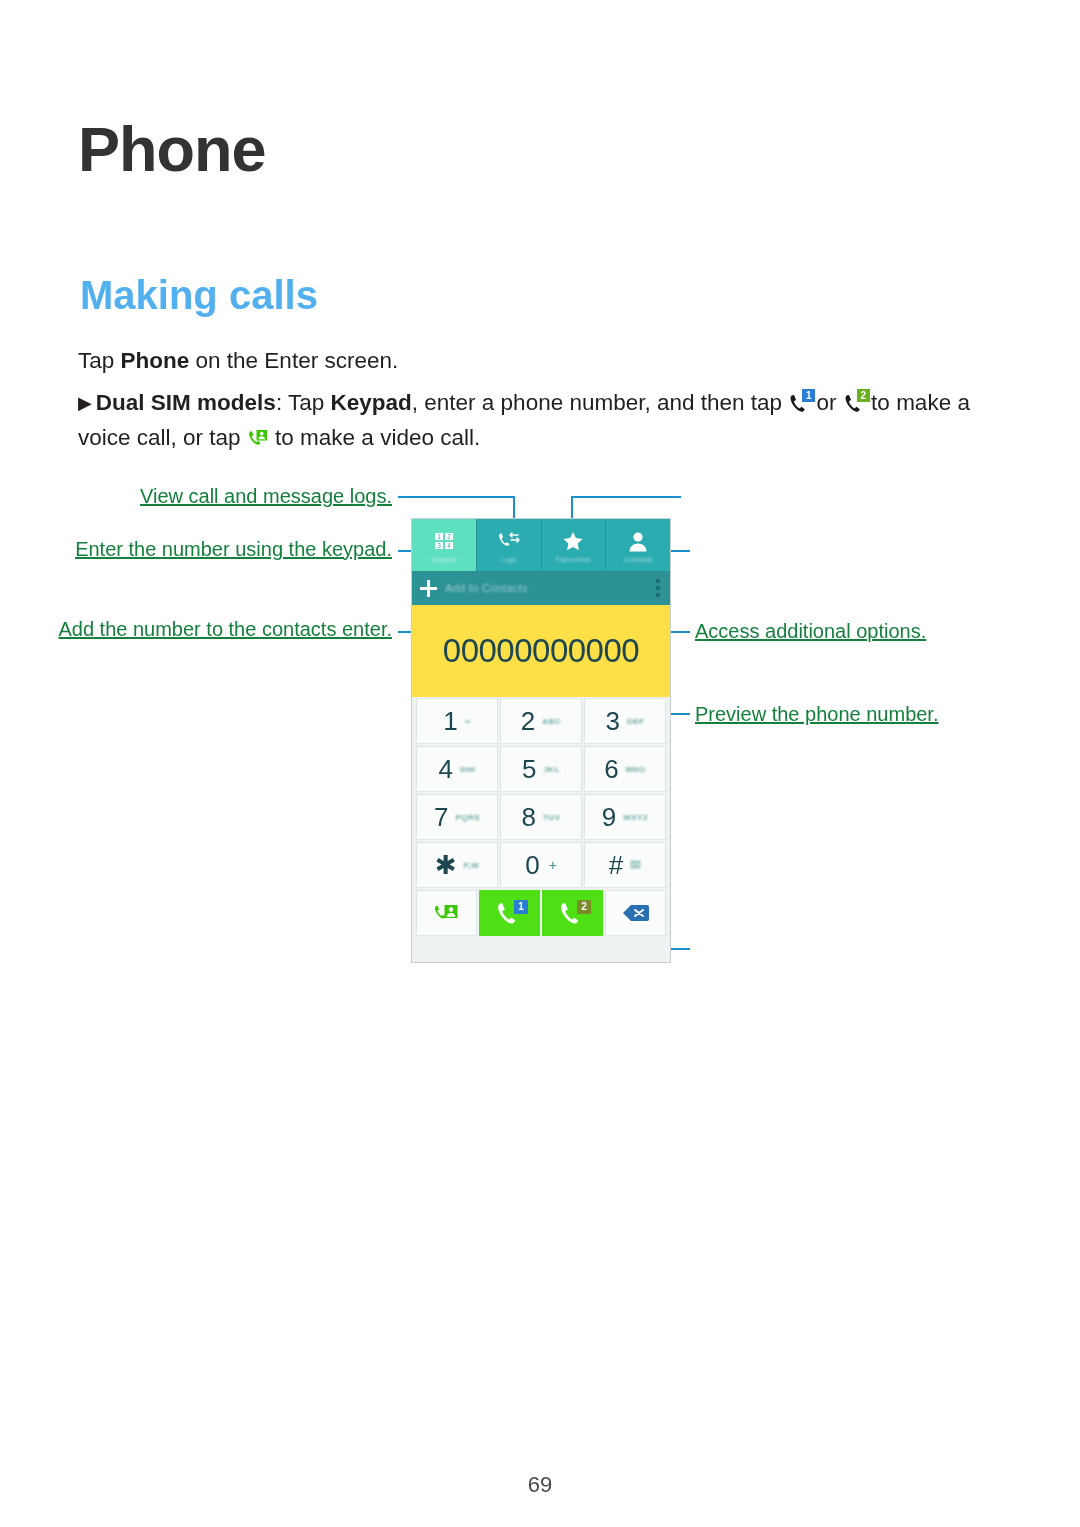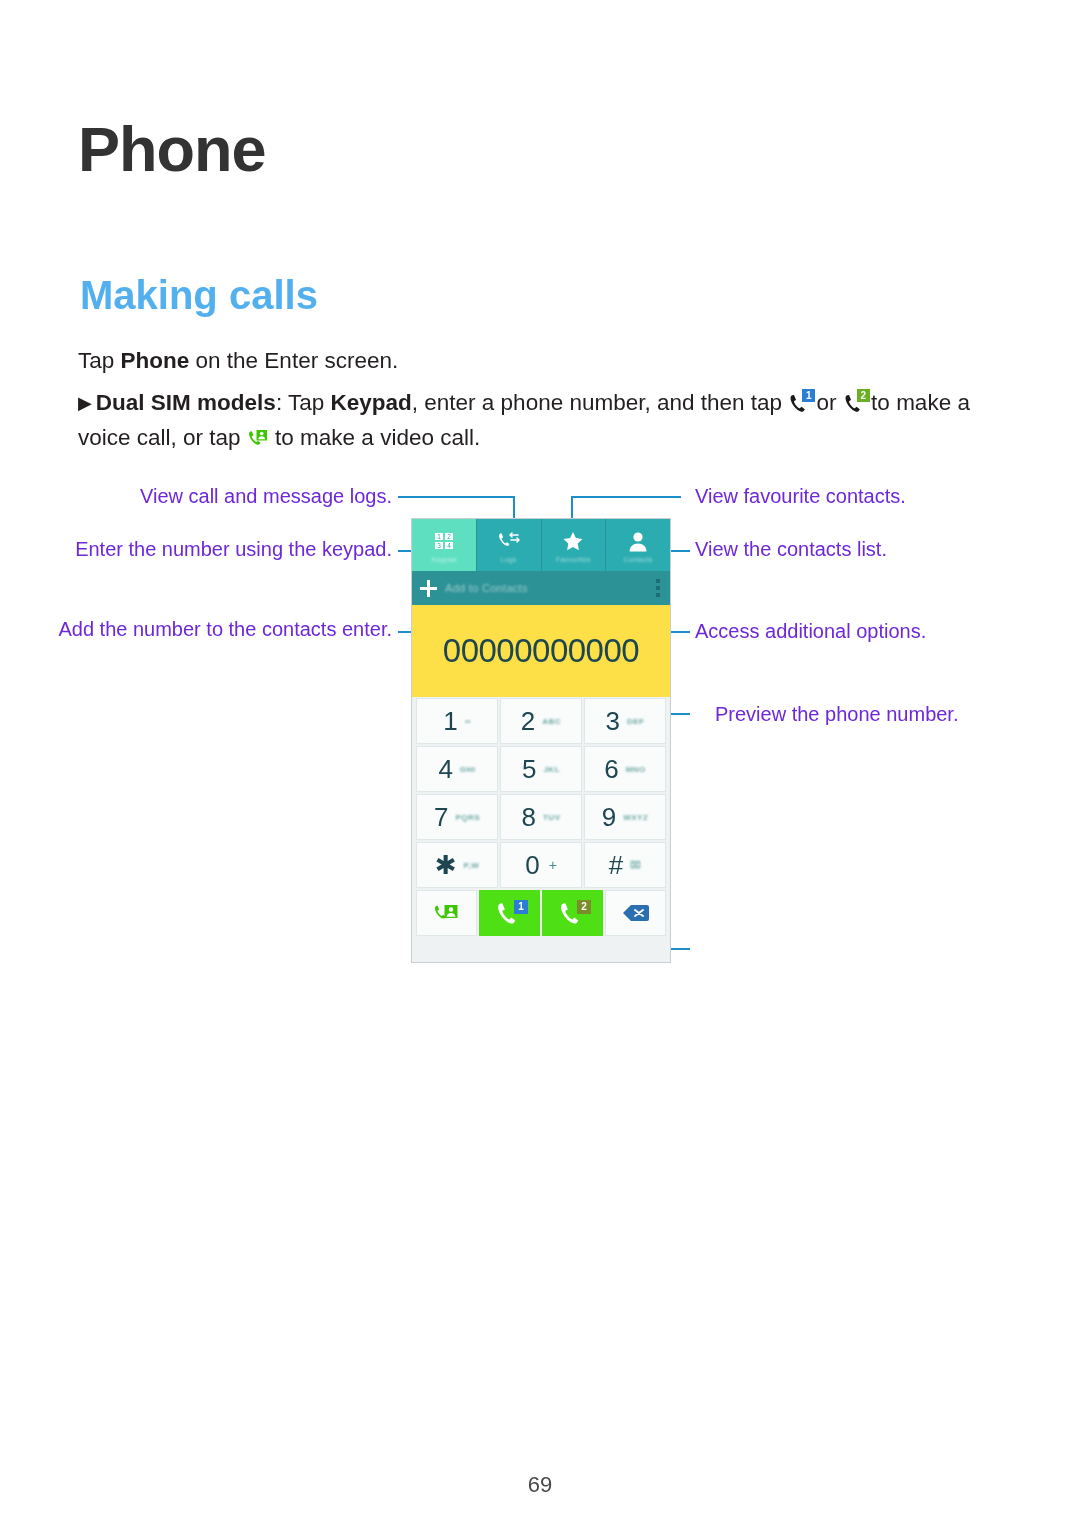--- a/index.html
+++ b/index.html
@@ -251,22 +251,23 @@
     color: #ffffff;
     font-weight: bold;
   }
   .sim-badge.s1 { background: #2a7fd4; }
   .sim-badge.s2 { background: #7a8d2a; }
 
   
   .anno {
     position: absolute;
     font-size: 20px;
-    color: #6d28d9;
+    color: #15803d;
     line-height: 30px;
+    text-decoration: underline;
   }
   .anno.right-align { text-align: right; }
 
   .lead {
     position: absolute;
     background: #1c8fc9;
   }
   .lead.h { height: 2px; }
   .lead.v { width: 2px; }
 
@@ -322,24 +323,22 @@
 
   <div class="lead v" style="left:539px; top:208px; height:37px;"></div>
   <div class="lead h" style="left:539px; top:243px; width:151px;"></div>
 
   <div class="lead h" style="left:668px; top:478px; width:22px;"></div>
 
   <div class="anno right-align" style="left:60px; top:11px; width:332px;">View call and message logs.</div>
   <div class="anno right-align" style="left:60px; top:64px; width:332px;">Enter the number using the keypad.</div>
   <div class="anno right-align" style="left:55px; top:144px; width:337px;">Add the number to the contacts enter.</div>
 
-  <div class="anno" style="left:695px; top:11px; width:330px;">View favourite contacts.</div>
-  <div class="anno" style="left:695px; top:64px; width:330px;">View the contacts list.</div>
   <div class="anno" style="left:695px; top:146px; width:330px;">Access additional options.</div>
-  <div class="anno" style="left:695px; top:229px; width:330px;margin-left:20px;">Preview the phone number.</div>
+  <div class="anno" style="left:695px; top:229px; width:330px;">Preview the phone number.</div>
 
   <div class="phone">
 
     <div class="tabbar">
 
       <div class="tab active">
         <span class="tab-icon">
           <svg width="22" height="18" viewBox="0 0 22 18">
             <rect x="2" y="1" width="8" height="7" fill="#ffffff"></rect>
             <rect x="12" y="1" width="8" height="7" fill="#ffffff"></rect>

